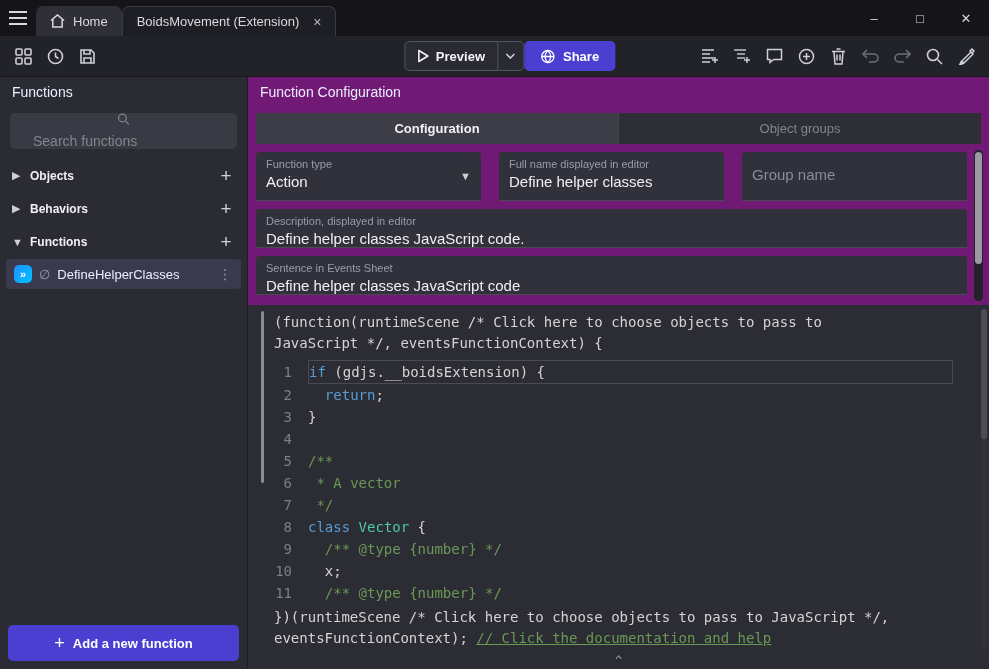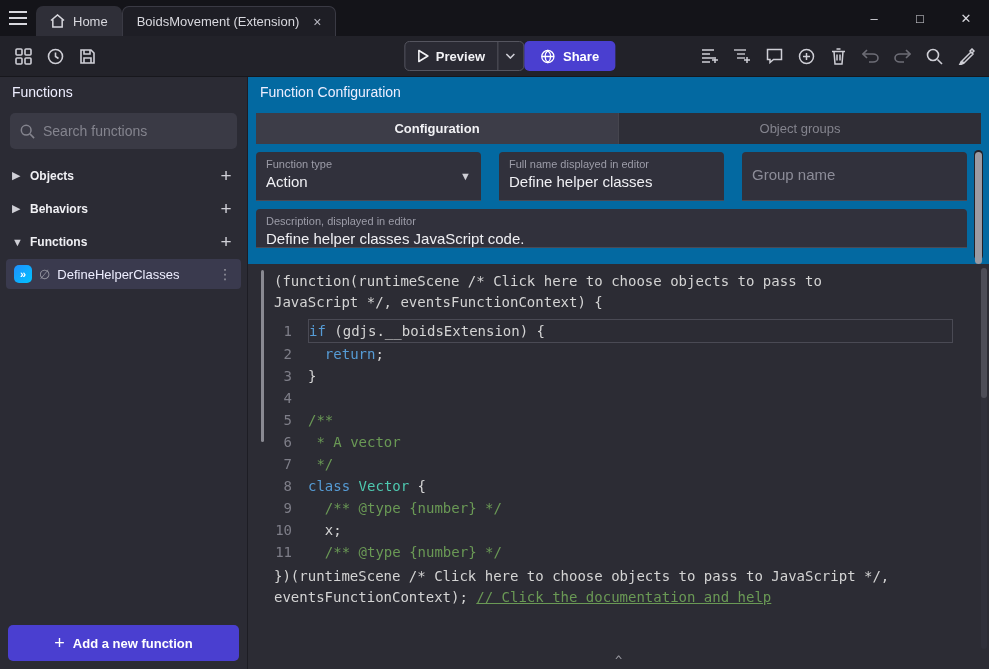--- a/index.html
+++ b/index.html
@@ -39,21 +39,21 @@
   .share-btn span { font-size:13px; font-weight:bold; color:#ffffff; }
 
   
   .content { flex:1; display:flex; min-height:0; }
 
   
   .sidebar { width:248px; background:#2b2b34; display:flex; flex-direction:column; position:relative;
     border-right:1px solid #1d1d24; }
   .panel-title { height:30px; display:flex; align-items:center; padding:0 12px; font-size:14px; color:#eef; }
   .search-box { margin:6px 10px 10px 10px; height:36px; background:#3a3a45; border-radius:5px;
-    display:flex; align-items:center; padding:0 10px; gap:8px; }
+    display:flex; align-items:center; padding:0 10px; gap:8px;flex-direction:column; }
   .search-box input { flex:1; background:transparent; border:none; outline:none; color:#e8e8ec;
     font-size:14px; font-family:"Liberation Sans", sans-serif; }
   .search-box input::placeholder { color:#84848e; }
   .tree-row { height:33px; display:flex; align-items:center; padding:0 12px; cursor:pointer; }
   .caret { width:18px; color:#cfcfd6; font-size:11px; }
   .tree-label { font-size:12px; font-weight:bold; color:#f0f0f4; flex:1; }
   .plus { color:#cfcfd6; font-size:19px; font-weight:300; width:18px; text-align:center; }
   .func-row { height:30px; margin:1px 6px; border-radius:4px; background:#3a3a4e;
     display:flex; align-items:center; padding:0 8px; gap:7px; cursor:pointer; }
   .func-icon { width:18px; height:18px; border-radius:5px;
@@ -61,21 +61,21 @@
     display:flex; align-items:center; justify-content:center; }
   .private-icon { color:#9a9aa4; font-size:13px; }
   .func-label { flex:1; font-size:13px; color:#eef; white-space:nowrap; overflow:hidden; }
   .kebab { color:#9a9aa4; font-size:14px; letter-spacing:1px; }
   .add-func-btn { position:absolute; left:8px; right:8px; bottom:8px; height:36px; background:#4a3fd0;
     border-radius:5px; display:flex; align-items:center; justify-content:center; gap:8px; cursor:pointer; }
   .add-func-btn .p { font-size:18px; font-weight:300; color:#fff; }
   .add-func-btn .t { font-size:13px; font-weight:bold; color:#fff; }
 
   
-  .main { flex:1; display:flex; flex-direction:column; background:#0369a1; min-width:0; }
+  .main { flex:1; display:flex; flex-direction:column; background:#701a75; min-width:0; }
   .tabs { display:flex; height:31px; margin:6px 8px 0 8px; }
   .tabx { flex:1; display:flex; align-items:center; justify-content:center; font-size:13px;
     background:#2e2e37; color:#84848e; cursor:pointer; border-right:1px solid #45454e; }
   .tabx:last-child { border-right:none; }
   .tabx.active { background:#3d3d48; color:#f2f2f5; font-weight:bold; }
 
   .form-wrap { position:relative; padding:8px 22px 8px 8px; }
   .form-scrollbar { position:absolute; right:6px; top:6px; bottom:4px; width:9px; border-radius:5px; background:#22222a; }
   .form-scrollbar .thumb { position:absolute; top:2px; left:1px; width:7px; height:112px; border-radius:4px; background:#9a9aa2; }
   .frow { display:flex; gap:18px; margin-bottom:8px; }
@@ -301,20 +301,26 @@
           <div class="field third">
             <div class="fplaceholder">Group name</div>
           </div>
         </div>
         <div class="frow">
           <div class="field full" style="flex:1;">
             <div class="flabel">Description, displayed in editor</div>
             <div class="fvalue">Define helper classes JavaScript code.</div>
           </div>
         </div>
+        <div class="frow" style="margin-bottom:2px;">
+          <div class="field full" style="flex:1;">
+            <div class="flabel">Sentence in Events Sheet</div>
+            <div class="fvalue">Define helper classes JavaScript code</div>
+          </div>
+        </div>
         <div class="form-scrollbar">
             <div class="thumb"></div>
           </div>
       </div>
 
       <div class="editor">
         <div class="left-strip"></div>
         <div class="hline">(function(runtimeScene /* Click here to choose objects to pass to</div>
         <div class="hline">JavaScript */, eventsFunctionContext) {</div>
         <div id="code-lines">

